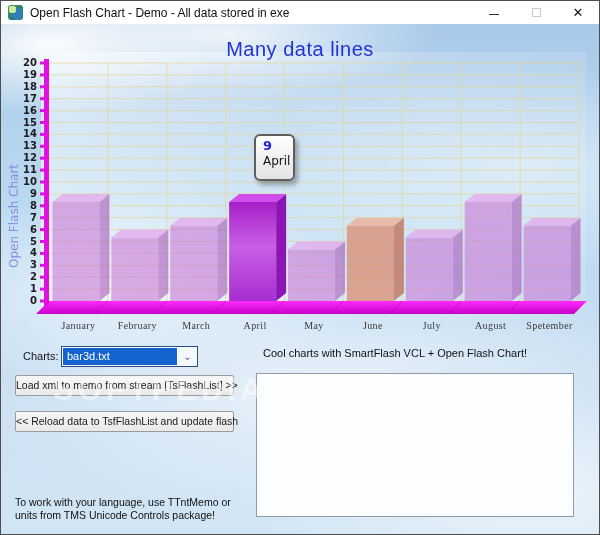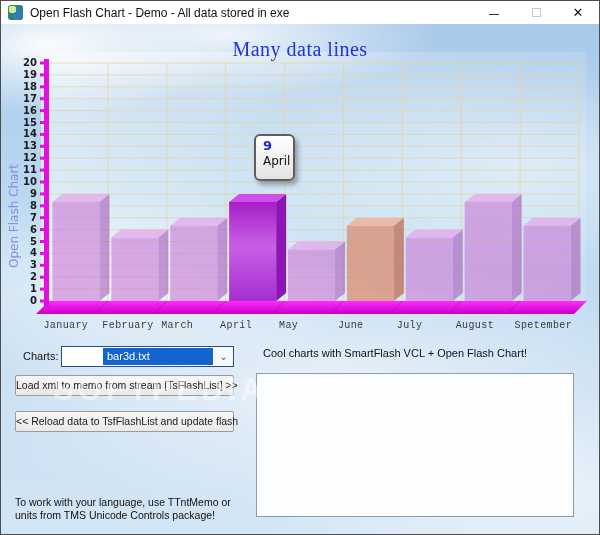--- a/index.html
+++ b/index.html
@@ -40,48 +40,48 @@
       linear-gradient(180deg,#a9c9e9 0%,#badaf1 35%,#c8def2 70%,#d3e6f5 100%);
   }
   .plot-haze{
     position:absolute;left:40px;top:28px;width:545px;height:256px;
     background:linear-gradient(90deg, rgba(255,255,255,.50), rgba(255,255,255,.28) 45%, rgba(255,255,255,.12));
     pointer-events:none;
   }
   
   .chart-title{
     position:absolute;top:14px;left:0;width:100%;text-align:center;
-    font-family:Liberation Serif, serif;font-size:20px;color:#2333d6;letter-spacing:.5px;
+    font-family:Liberation Sans, sans-serif;font-size:20px;color:#2333d6;letter-spacing:.5px;
   }
   #chart-svg{position:absolute;left:0;top:0;width:600px;height:512px;}
   .watermark-vert{
     position:absolute;left:-67px;top:185px;width:160px;height:14px;
     transform:rotate(-90deg);text-align:center;
     font-family:"DejaVu Sans",sans-serif;font-size:12px;color:#8a8ce0;white-space:nowrap;
   }
   #y-labels{position:absolute;left:0;top:0;width:36px;height:300px;}
   .ylab{position:absolute;right:0;width:36px;text-align:right;font-family:"DejaVu Sans",sans-serif;
         font-size:10px;font-weight:bold;color:#1c1c1c;line-height:12px;}
   #x-labels{position:absolute;left:0;top:296px;width:600px;height:16px;}
-  .xlab{position:absolute;width:70px;text-align:left;font-family:Liberation Mono, monospace;
+  .xlab{position:absolute;width:70px;text-align:center;font-family:Liberation Serif, serif;
         font-size:10px;color:#3a3a3a;letter-spacing:.4px;white-space:nowrap;}
   .tooltip{
     position:absolute;left:253px;top:110px;width:41px;height:47px;
     background:linear-gradient(180deg,#ffffff,#e3e3e3);
     border:2px solid #5e5e5e;border-radius:6px;
     box-shadow:3px 4px 5px rgba(50,50,60,.4);
     padding:2px 0 0 7px;z-index:20;
   }
   .tooltip .tt-val{font-family:"DejaVu Sans",sans-serif;font-size:13px;font-weight:bold;color:#2323cc;}
   .tooltip .tt-lab{font-family:"DejaVu Sans",sans-serif;font-size:12px;color:#111;margin-top:1px;}
   
   .lbl{position:absolute;font-size:11px;color:#111;white-space:nowrap;}
   .combo{
-    position:absolute;left:60px;top:322px;width:173px;height:21px;
-    background:#fff;border:1px solid #26507f;display:flex;z-index:30;padding-left:40px;
+    position:absolute;left:60px;top:322px;width:137px;height:21px;
+    background:#fff;border:1px solid #26507f;display:flex;z-index:30;
   }
   .combo-sel{
     flex:1;margin:1px;background:#1464d0;color:#fff;font-size:11px;
     padding:2px 4px;overflow:hidden;white-space:nowrap;
   }
   .combo-arrow{
     width:19px;display:flex;align-items:center;justify-content:center;
     background:#f4f8fc;color:#4a5a6a;font-size:10px;
   }
   .memo{

